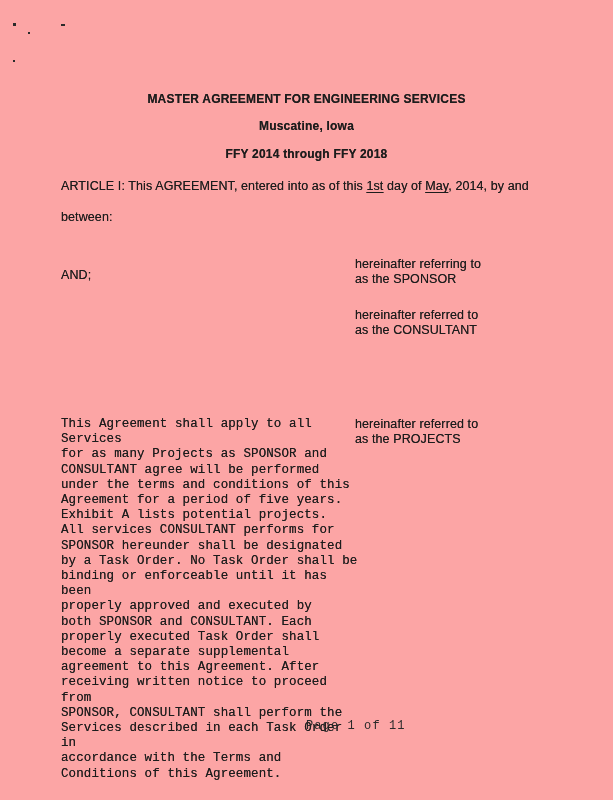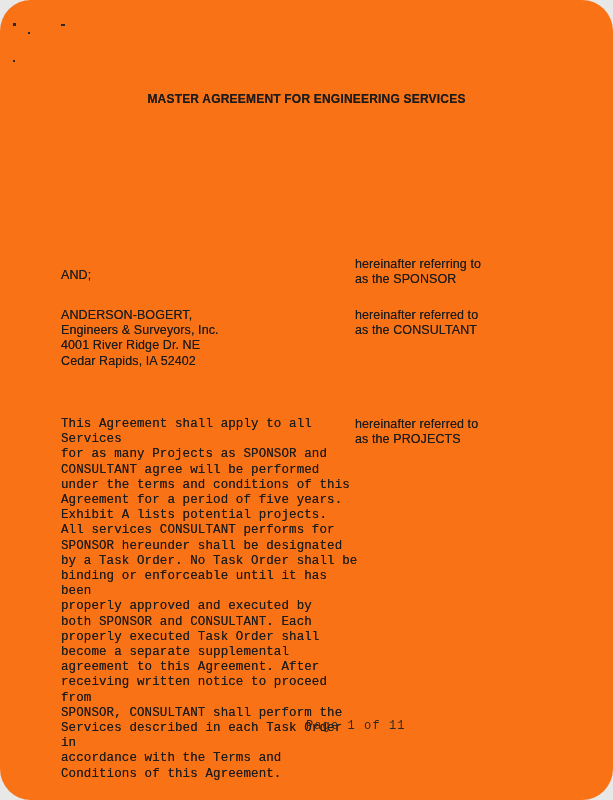--- a/index.html
+++ b/index.html
@@ -4,25 +4,24 @@
 <style>
   html, body {
     margin: 0;
     padding: 0;
     background: #e8e8e8;
   }
   .page {
     position: relative;
     width: 613px;
     height: 800px;
-    background: #f97316;
+    background: #fca5a5;
     overflow: hidden;
     font-family: "Liberation Sans", sans-serif;
     color: #1c1c1c;
-    border-radius: 31px;
   }
   .doc-text {
     position: absolute;
     font-size: 12.5px;
     line-height: 15.2px;
     letter-spacing: 0.1px;
     white-space: pre-line;
     text-shadow: 0 0 0.5px rgba(25,25,25,0.75);
   }
   .title-block {
@@ -56,33 +55,35 @@
 
 <div class="page">
 
   <div class="speck" style="left:13px; top:23px; width:3px; height:3px;"></div>
   <div class="speck" style="left:28px; top:32px; width:2px; height:2px;"></div>
   <div class="speck" style="left:61px; top:24px; width:4px; height:2px;"></div>
   <div class="speck" style="left:13px; top:60px; width:2px; height:2px;"></div>
 
   <div class="doc-text title-block" style="top:79px;">
     <div>MASTER AGREEMENT FOR ENGINEERING SERVICES</div>
+    <div>Muscatine, Iowa</div>
+    <div>FFY 2014 through FFY 2018</div>
   </div>
 
+  <div class="doc-text" style="left:61px; top:164px; width:500px;">
+    <div><span>ARTICLE I:  This AGREEMENT, entered into as of this </span><span class="underlined">1st</span><span> day of </span><span class="underlined">May</span><span>, 2014, by and</span></div>
+    <div>between:</div>
+  </div>
 
 
   <div class="doc-text" style="left:355px; top:237px; width:200px;margin-top:20px;">hereinafter referring to
 as the SPONSOR</div>
 
   <div class="doc-text" style="left:61px; top:268px;">AND;</div>
 
-  <div class="doc-text" style="left:61px; top:308px; width:280px;">ANDERSON-BOGERT,
-Engineers &amp; Surveyors, Inc.
-4001 River Ridge Dr. NE
-Cedar Rapids, IA  52402</div>
 
   <div class="doc-text" style="left:355px; top:308px; width:200px;">hereinafter referred to
 as the CONSULTANT</div>
 
 
   <div class="doc-text" style="left:61px; top:417px; width:300px;font-family:Liberation Mono, monospace;">This Agreement shall apply to all Services
 for as many Projects as SPONSOR and
 CONSULTANT agree will be performed
 under the terms and conditions of this
 Agreement for a period of five years.

